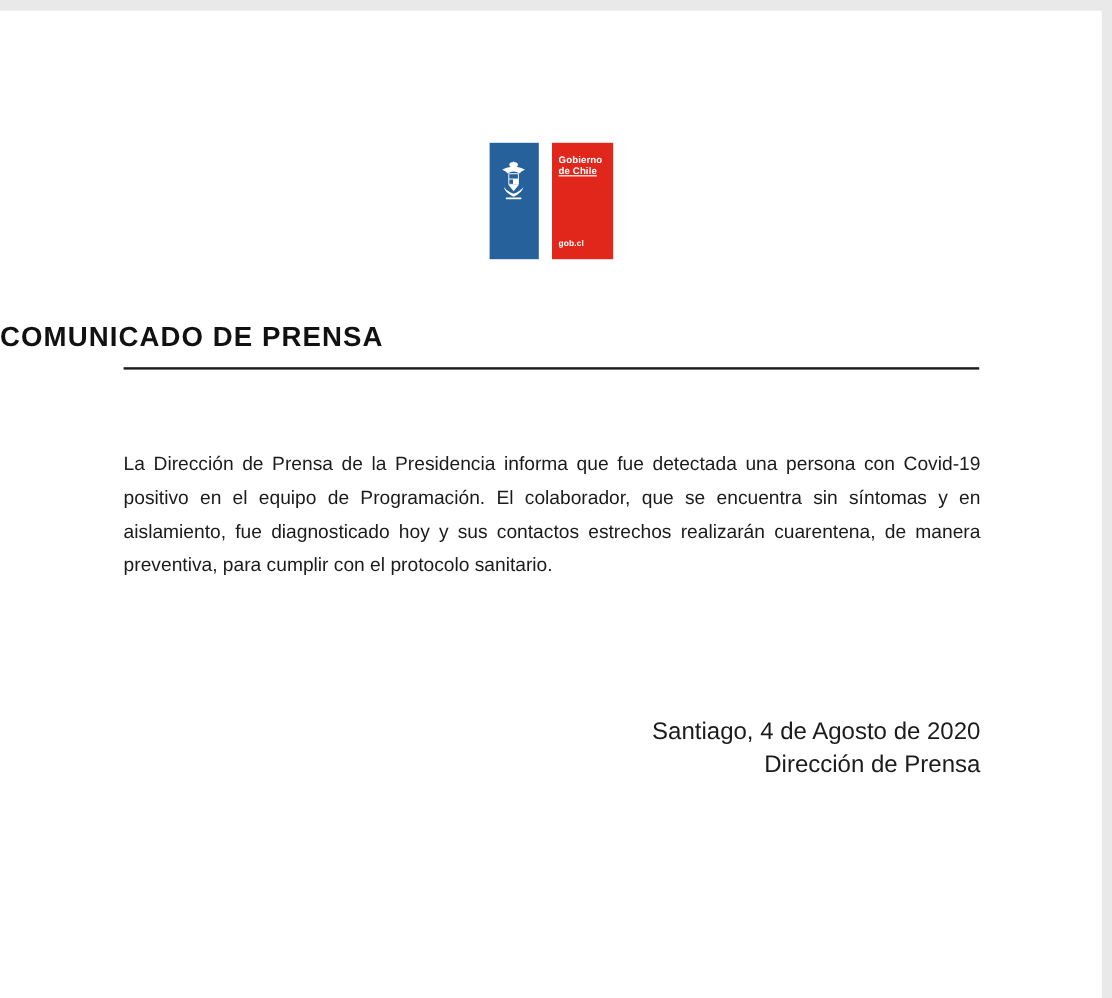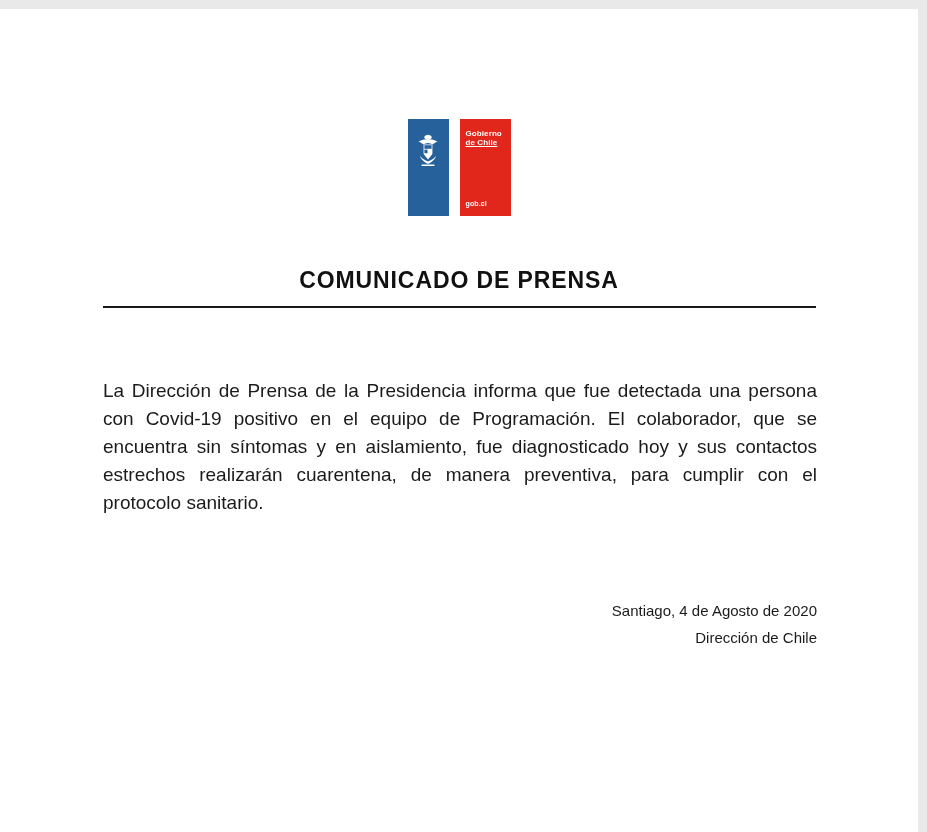--- a/index.html
+++ b/index.html
@@ -106,21 +106,21 @@
     font-weight: bold;
     letter-spacing: 0.1px;
   }
 
   
   .title {
     position: absolute;
     top: 258px;
     left: 0;
     width: 918px;
-    text-align: center;
+    text-align: left;
     font-size: 23px;
     font-weight: bold;
     letter-spacing: 0.9px;
     color: #111111;
     font-family: "Liberation Sans", sans-serif;
   }
   .rule {
     position: absolute;
     top: 297px;
     left: 103px;
@@ -128,38 +128,38 @@
     height: 2px;
     background: #1a1a1a;
   }
 
   
   .body-text {
     position: absolute;
     left: 103px;
     width: 714px;
     font-family: "Liberation Sans", sans-serif;
-    font-size: 19px;
+    font-size: 16px;
     line-height: 28px;
     color: #1b1b1b;
     text-align: justify;
     text-justify: inter-word;
   }
   .para-1 { top: 349px; }
   .para-2 { top: 489px; }
 
   
   .signature {
     position: absolute;
     left: 103px;
     top: 588px;
     width: 714px;
     text-align: right;
     font-family: "Liberation Sans", sans-serif;
-    font-size: 15px;
+    font-size: 20px;
     line-height: 27px;
     color: #1b1b1b;
   }
 </style>
 </head>
 <body>
 
 <div class="page">
 
   <div class="top-strip"></div>
@@ -199,17 +199,17 @@
       </div>
     </div>
 
     <div class="title">COMUNICADO DE PRENSA</div>
     <div class="rule"></div>
 
     <p class="body-text para-1">La Dirección de Prensa de la Presidencia informa que fue detectada una persona con Covid-19 positivo en el equipo de Programación. El colaborador, que se encuentra sin síntomas y en aislamiento, fue diagnosticado hoy y sus contactos estrechos realizarán cuarentena, de manera preventiva, para cumplir con el protocolo sanitario.</p>
 
     <div class="signature">
       <div>Santiago, 4 de Agosto de 2020</div>
-      <div>Dirección de Chile</div>
+      <div>Dirección de Prensa</div>
     </div>
 
   </div>
 </div>
 
 </body></html>

